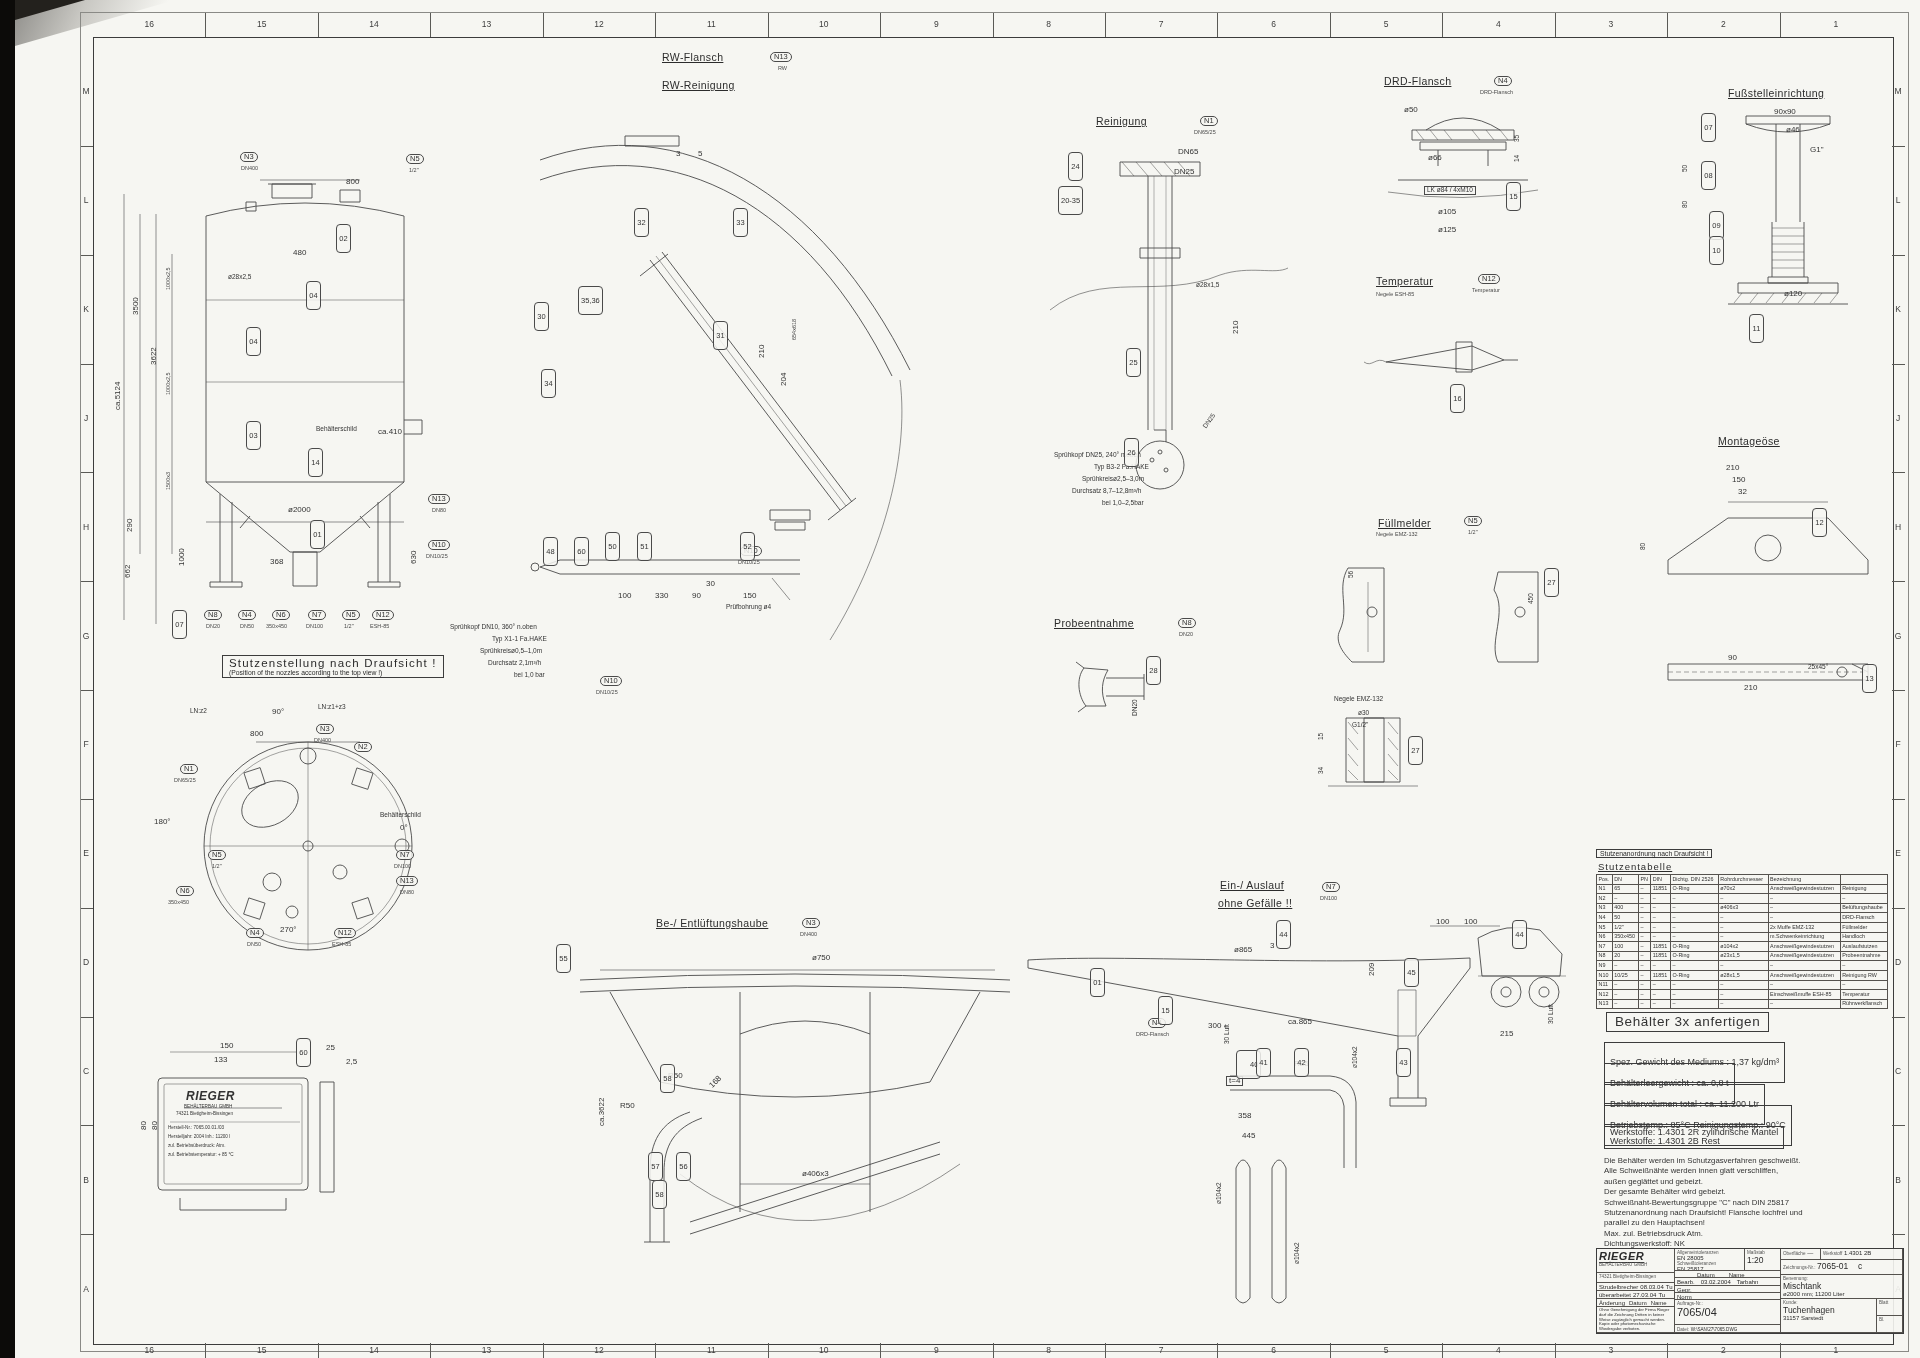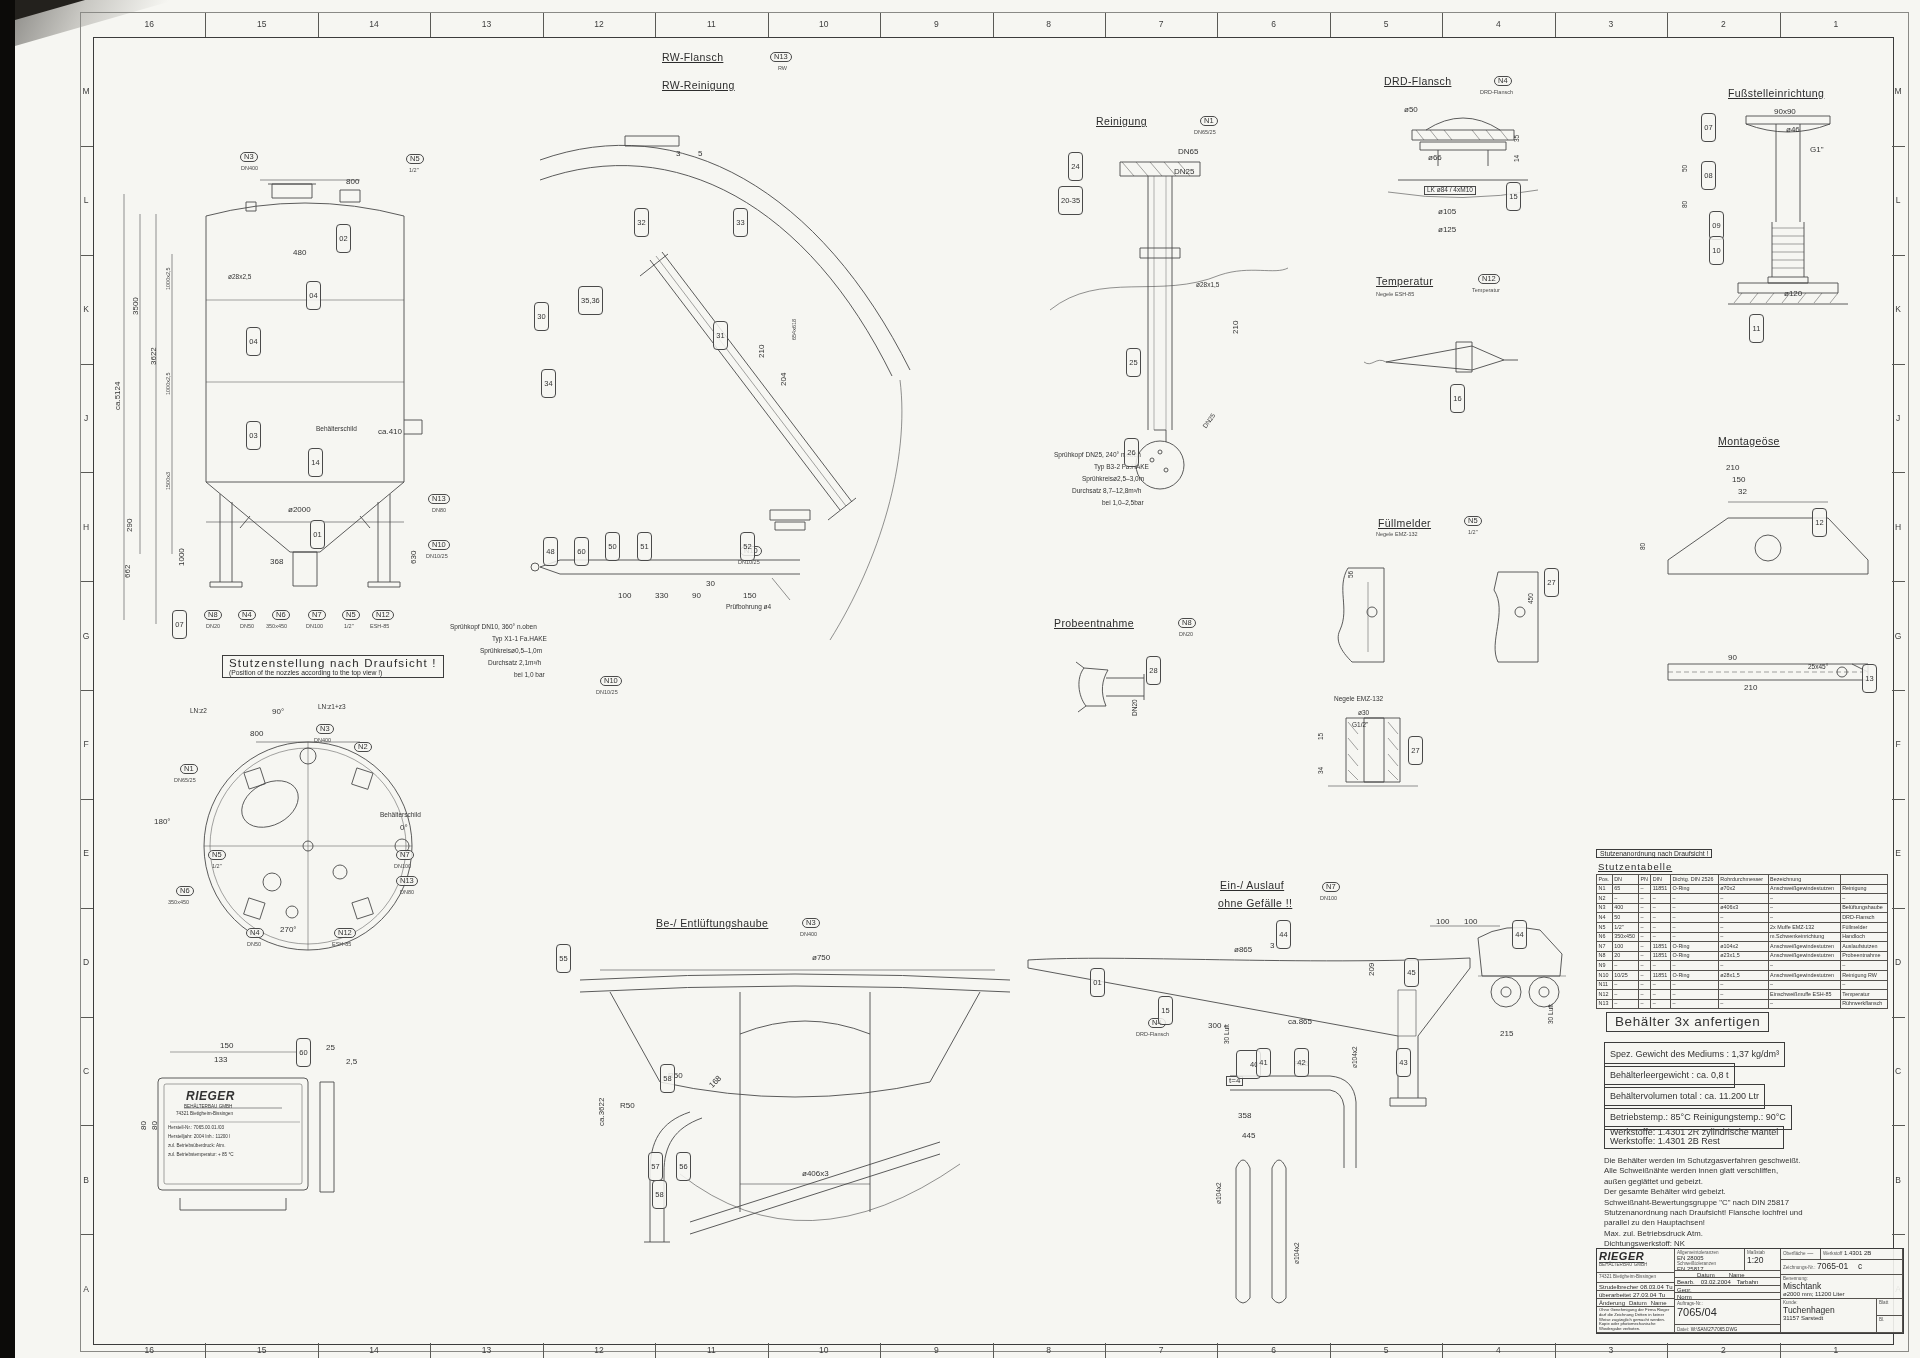--- a/index.html
+++ b/index.html
@@ -21,21 +21,21 @@
   .lbl{position:absolute;font-size:8px;line-height:1.05;color:#333;white-space:nowrap;
        transform-origin:left top;}
   .lbl.h{font-size:10.5px;text-decoration:underline;letter-spacing:.4px;color:#2c2c2c;}
   .lbl.tag{border:1px solid #4a4a4a;border-radius:5px;padding:0 3px;font-size:7.5px;background:rgba(246,246,242,.85);}
   .lbl.sub{font-size:5.5px;color:#4a4a4a;}
   .lbl.sm{font-size:6.5px;}
   .lbl.box{border:1px solid #4a4a4a;padding:0 2px;background:rgba(246,246,242,.8);}
   .lbl.npbrand{font-size:12px;font-weight:bold;font-style:italic;letter-spacing:.5px;}
   .lbl.npsub{font-size:4.6px;}
   .lbl.nb1{font-size:13.5px;border:1px solid #3c3c3c;padding:2px 8px;letter-spacing:.6px;}
-  .lbl.nb2{font-size:9px;border:1px solid #3c3c3c;padding:7px 5px;}
+  .lbl.nb2{font-size:9px;border:1px solid #3c3c3c;padding:15px 5px;}
   .lbl.nb3{font-size:9px;border:1px solid #3c3c3c;padding:1px 5px;white-space:pre-line;}
   .lbl.npar{font-size:7.8px;line-height:10.4px;white-space:pre-line;}
   .callout{position:absolute;min-width:15px;height:29px;padding:0 2px;border:1px solid #4a4a4a;
        border-radius:4px;font-size:7.5px;display:flex;align-items:center;justify-content:center;
        color:#333;background:rgba(246,246,242,.85);box-sizing:border-box;}
   #stutzbox{position:absolute;left:222px;top:655px;border:1.3px solid #3c3c3c;padding:1px 6px;background:rgba(246,246,242,.7);}
   #stutzbox .l1{font-size:11.5px;letter-spacing:1.2px;}
   #stutzbox .l2{font-size:6.8px;}
   #tbl-wrap{position:absolute;left:1596px;top:842px;width:300px;}
   #tbl-note{display:inline-block;border:1px solid #3c3c3c;font-size:6.8px;padding:0 3px;margin-bottom:1px;}

